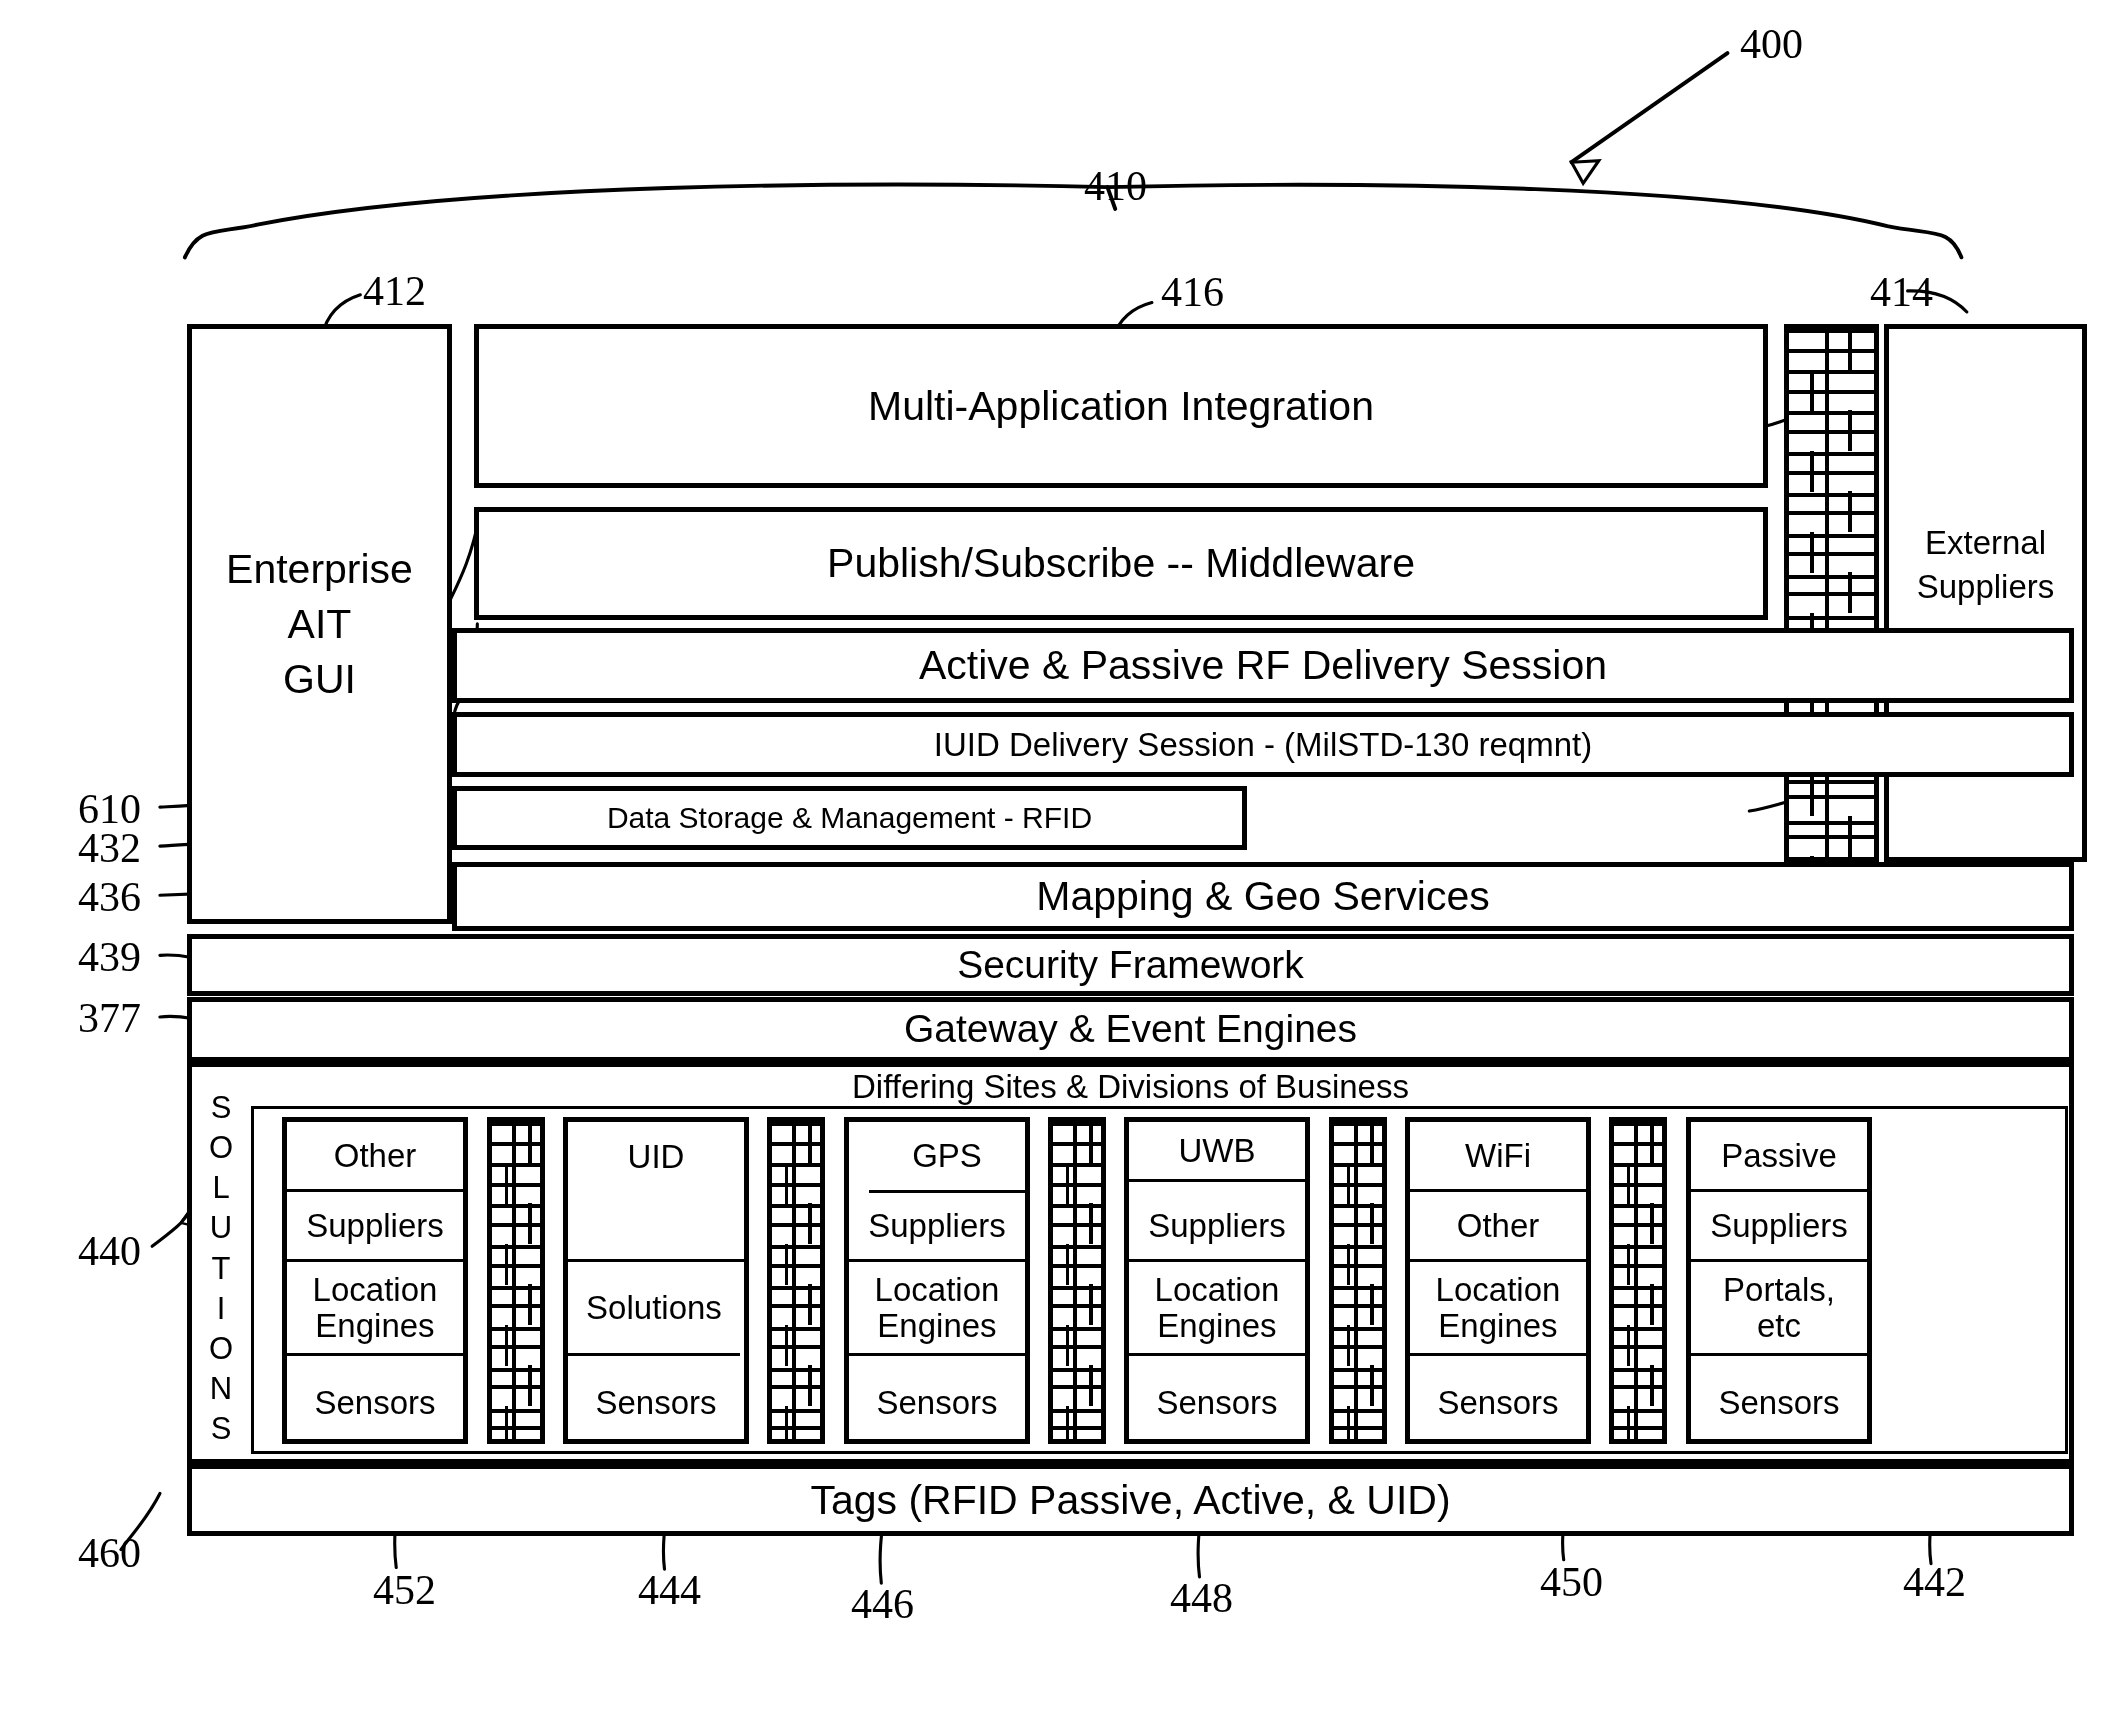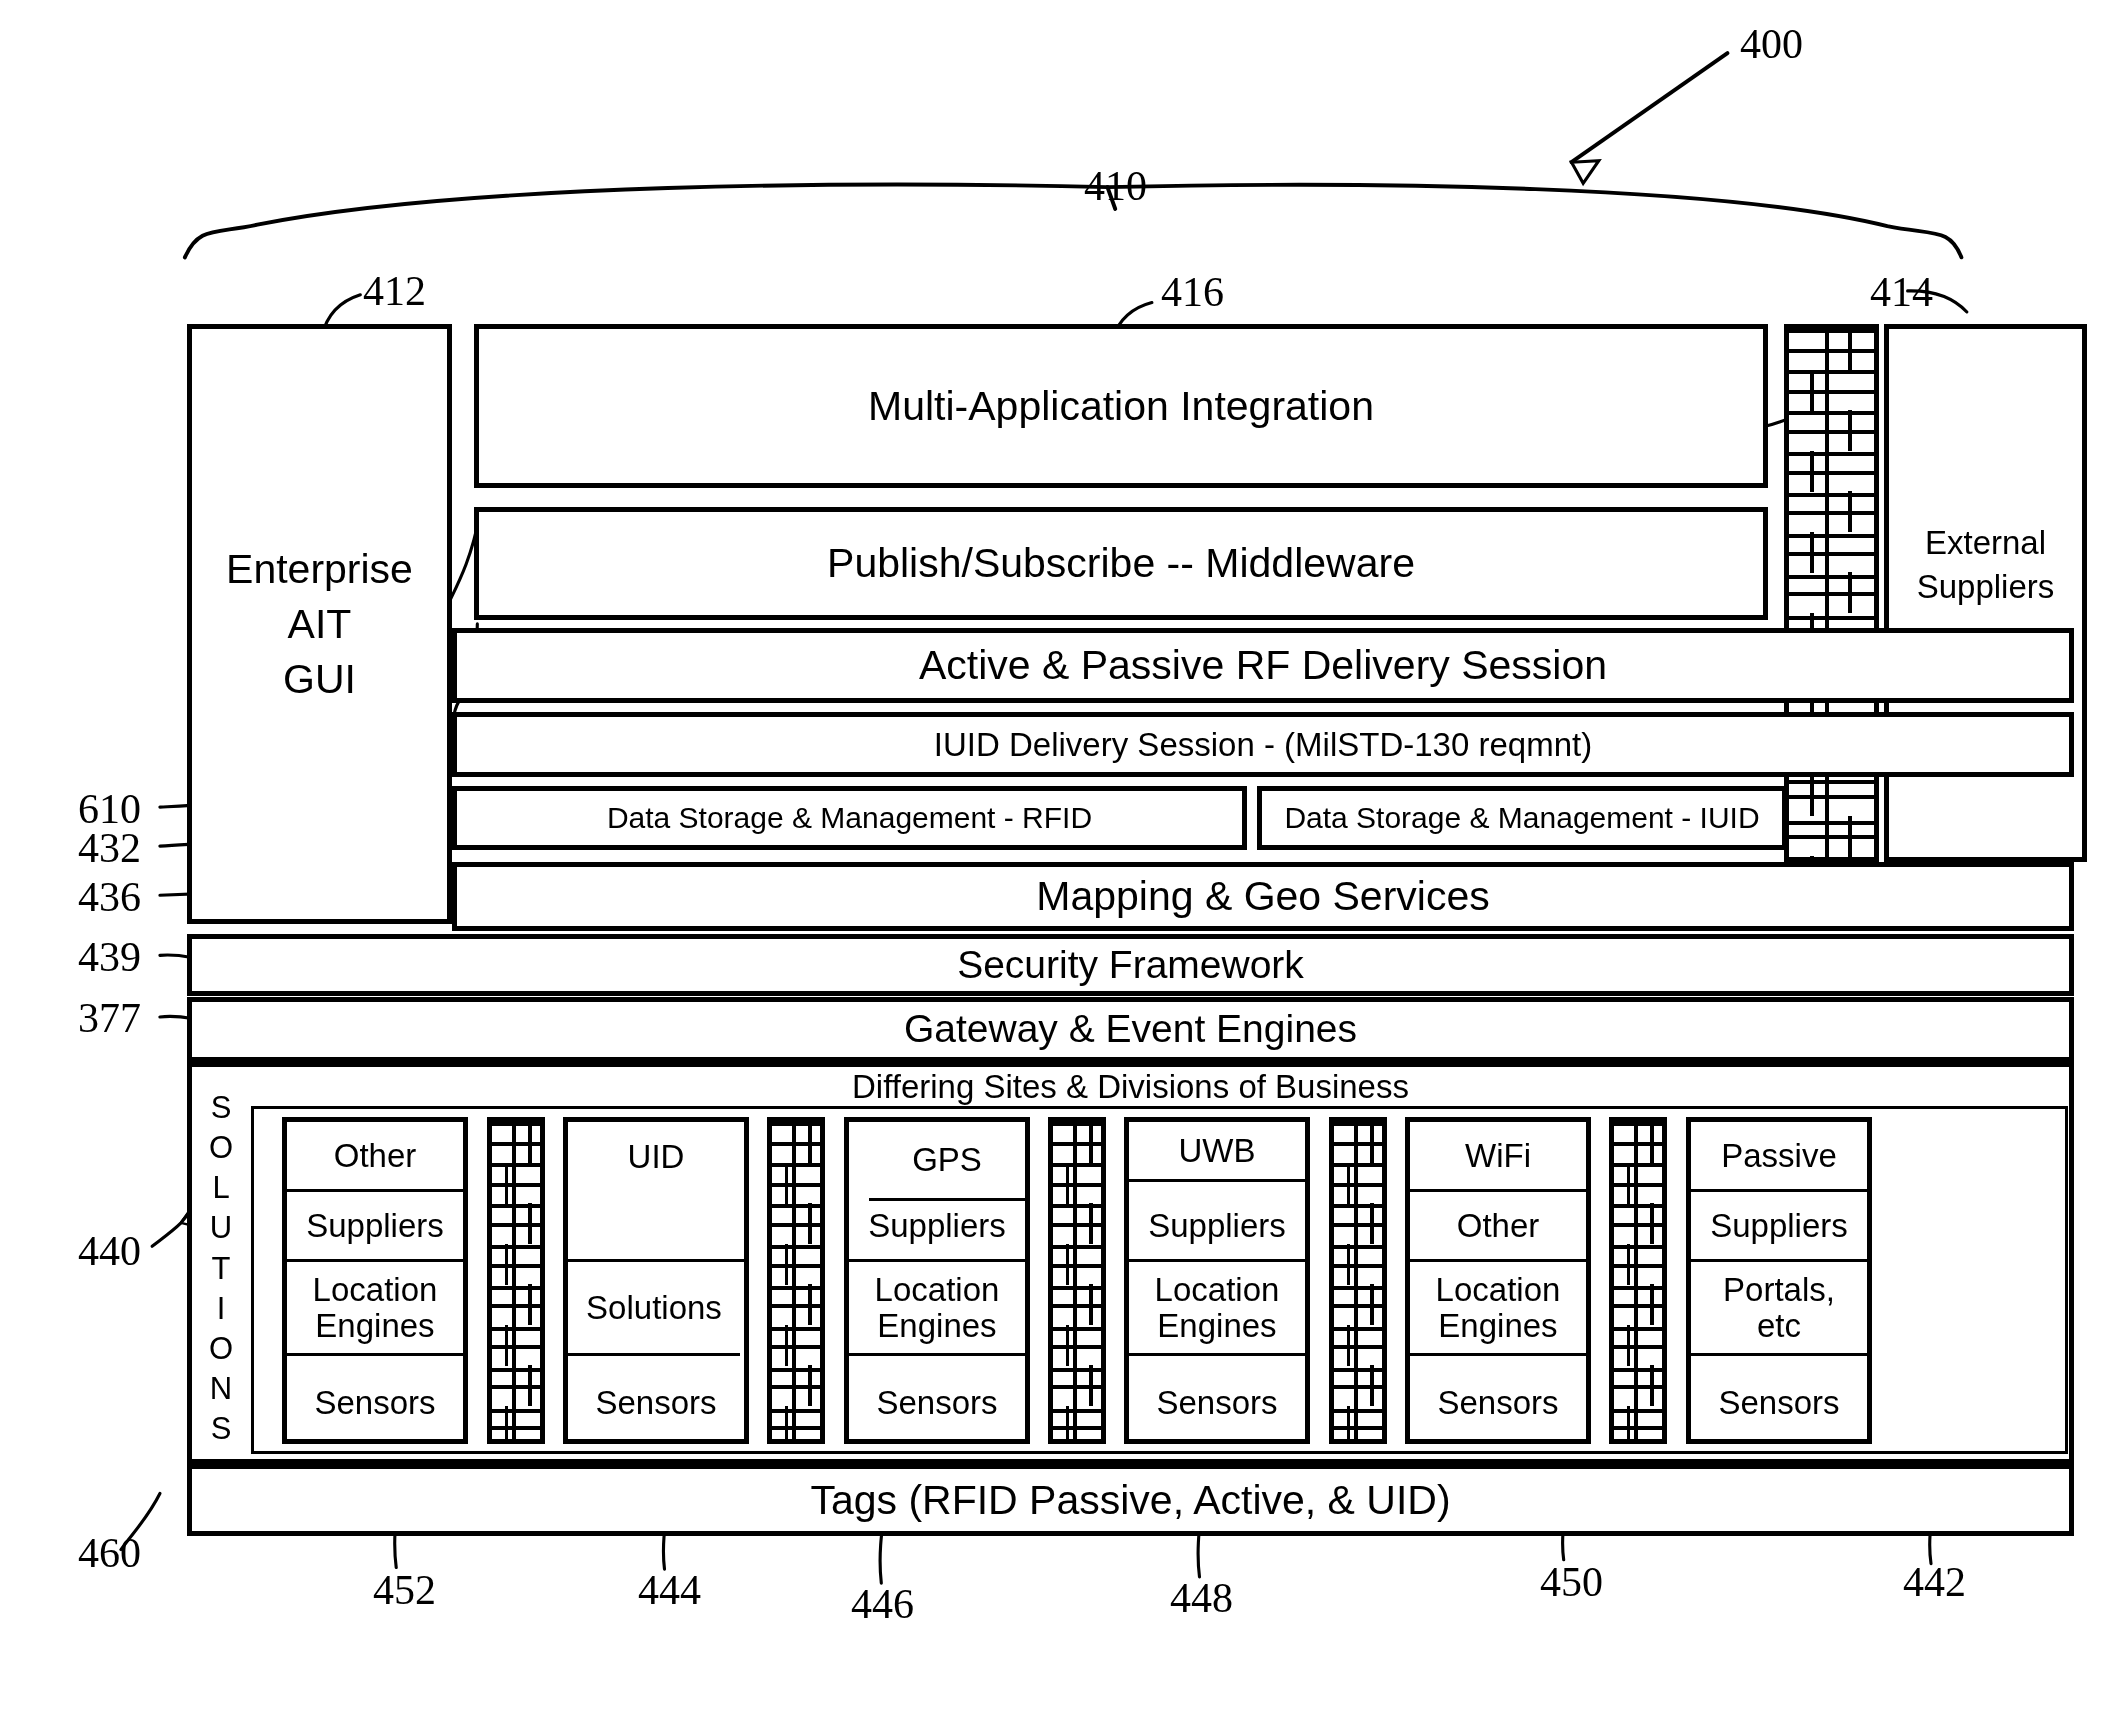--- a/index.html
+++ b/index.html
@@ -223,23 +223,20 @@
   </div>
 
   <div class="box ctr f-md" style="left:452px; top:712px; width:1622px; height:65px;">
     <span>IUID Delivery Session - (MilSTD-130 reqmnt)</span>
   </div>
 
   <div class="box ctr f-sm" style="left:452px; top:786px; width:795px; height:64px;">
     <span>Data Storage &amp; Management - RFID</span>
   </div>
 
-  <div class="box ctr f-sm" style="left:1257px; top:786px; width:530px; height:64px;">
-    <span>Data Storage &amp; Management - IUID</span>
-  </div>
 
   <div class="box ctr f-xl" style="left:452px; top:862px; width:1622px; height:69px;">
     <span>Mapping &amp; Geo Services</span>
   </div>
 
   <div class="box ctr f-lg" style="left:187px; top:997px; width:1887px; height:65px;">
     <span>Gateway &amp; Event Engines</span>
   </div>
 
   <div class="box ctr f-lg" style="left:187px; top:934px; width:1887px; height:62px;">
@@ -310,21 +307,21 @@
         <div class="vj" style="top: 0px; height: 41px; left: 36px;"></div>
         <div class="vj" style="top: 41px; height: 41px; left: 12.5px;"></div>
         <div class="vj" style="top: 81px; height: 41px; left: 36px;"></div>
         <div class="vj" style="top: 122px; height: 41px; left: 12.5px;"></div>
         <div class="vj" style="top: 162px; height: 41px; left: 36px;"></div>
         <div class="vj" style="top: 203px; height: 41px; left: 12.5px;"></div>
         <div class="vj" style="top: 243px; height: 41px; left: 36px;"></div>
         <div class="vj" style="top: 284px; height: 41px; left: 12.5px;"></div>
       </div>
       <div class="box" style="left: 844px; top: 1117px; width: 186px; height: 327px;">
-        <div class="ctr f-md" style="position: absolute; left: 0px; right: 0px; top: 0px; height: 79px; box-sizing: border-box; border-bottom: 3.1px solid rgb(0, 0, 0); margin-left: 20px;">
+        <div class="ctr f-md" style="position: absolute; left: 0px; right: 0px; top: 0px; height: 71px; box-sizing: border-box; border-bottom: 3.1px solid rgb(0, 0, 0); margin-left: 20px;">
           <span style="white-space: pre-line;">GPS</span>
         </div>
         <div class="ctr f-md" style="position: absolute; left: 0px; right: 0px; top: 70px; height: 70px; box-sizing: border-box; border-bottom: 3.1px solid rgb(0, 0, 0);">
           <span style="white-space: pre-line;">Suppliers</span>
         </div>
         <div class="ctr f-md" style="position: absolute; left: 0px; right: 0px; top: 140px; height: 94px; box-sizing: border-box; border-bottom: 3.1px solid rgb(0, 0, 0);">
           <span style="white-space: pre-line;">Location
 Engines</span>
         </div>
         <div class="ctr f-md" style="position: absolute; left: 0px; right: 0px; top: 234px; height: 94px; box-sizing: border-box;">

